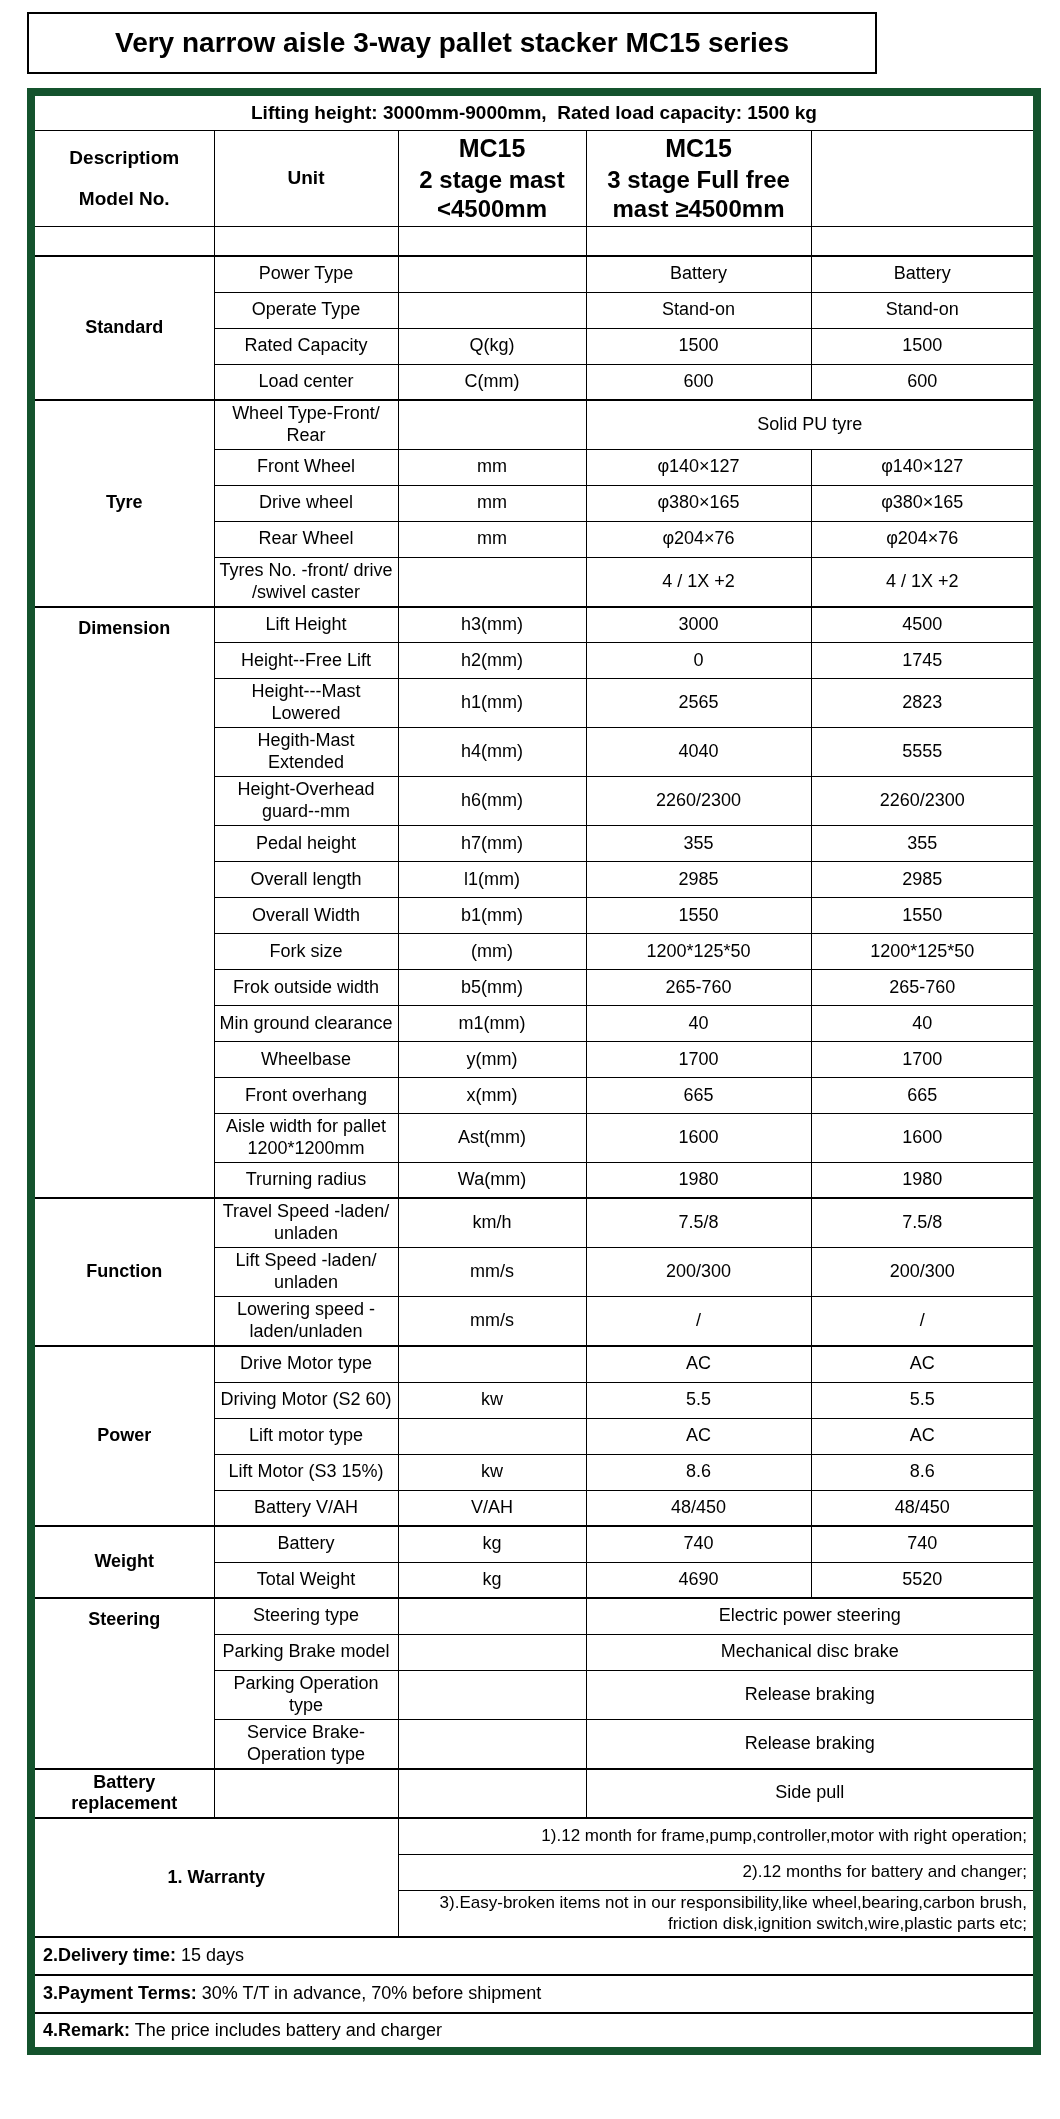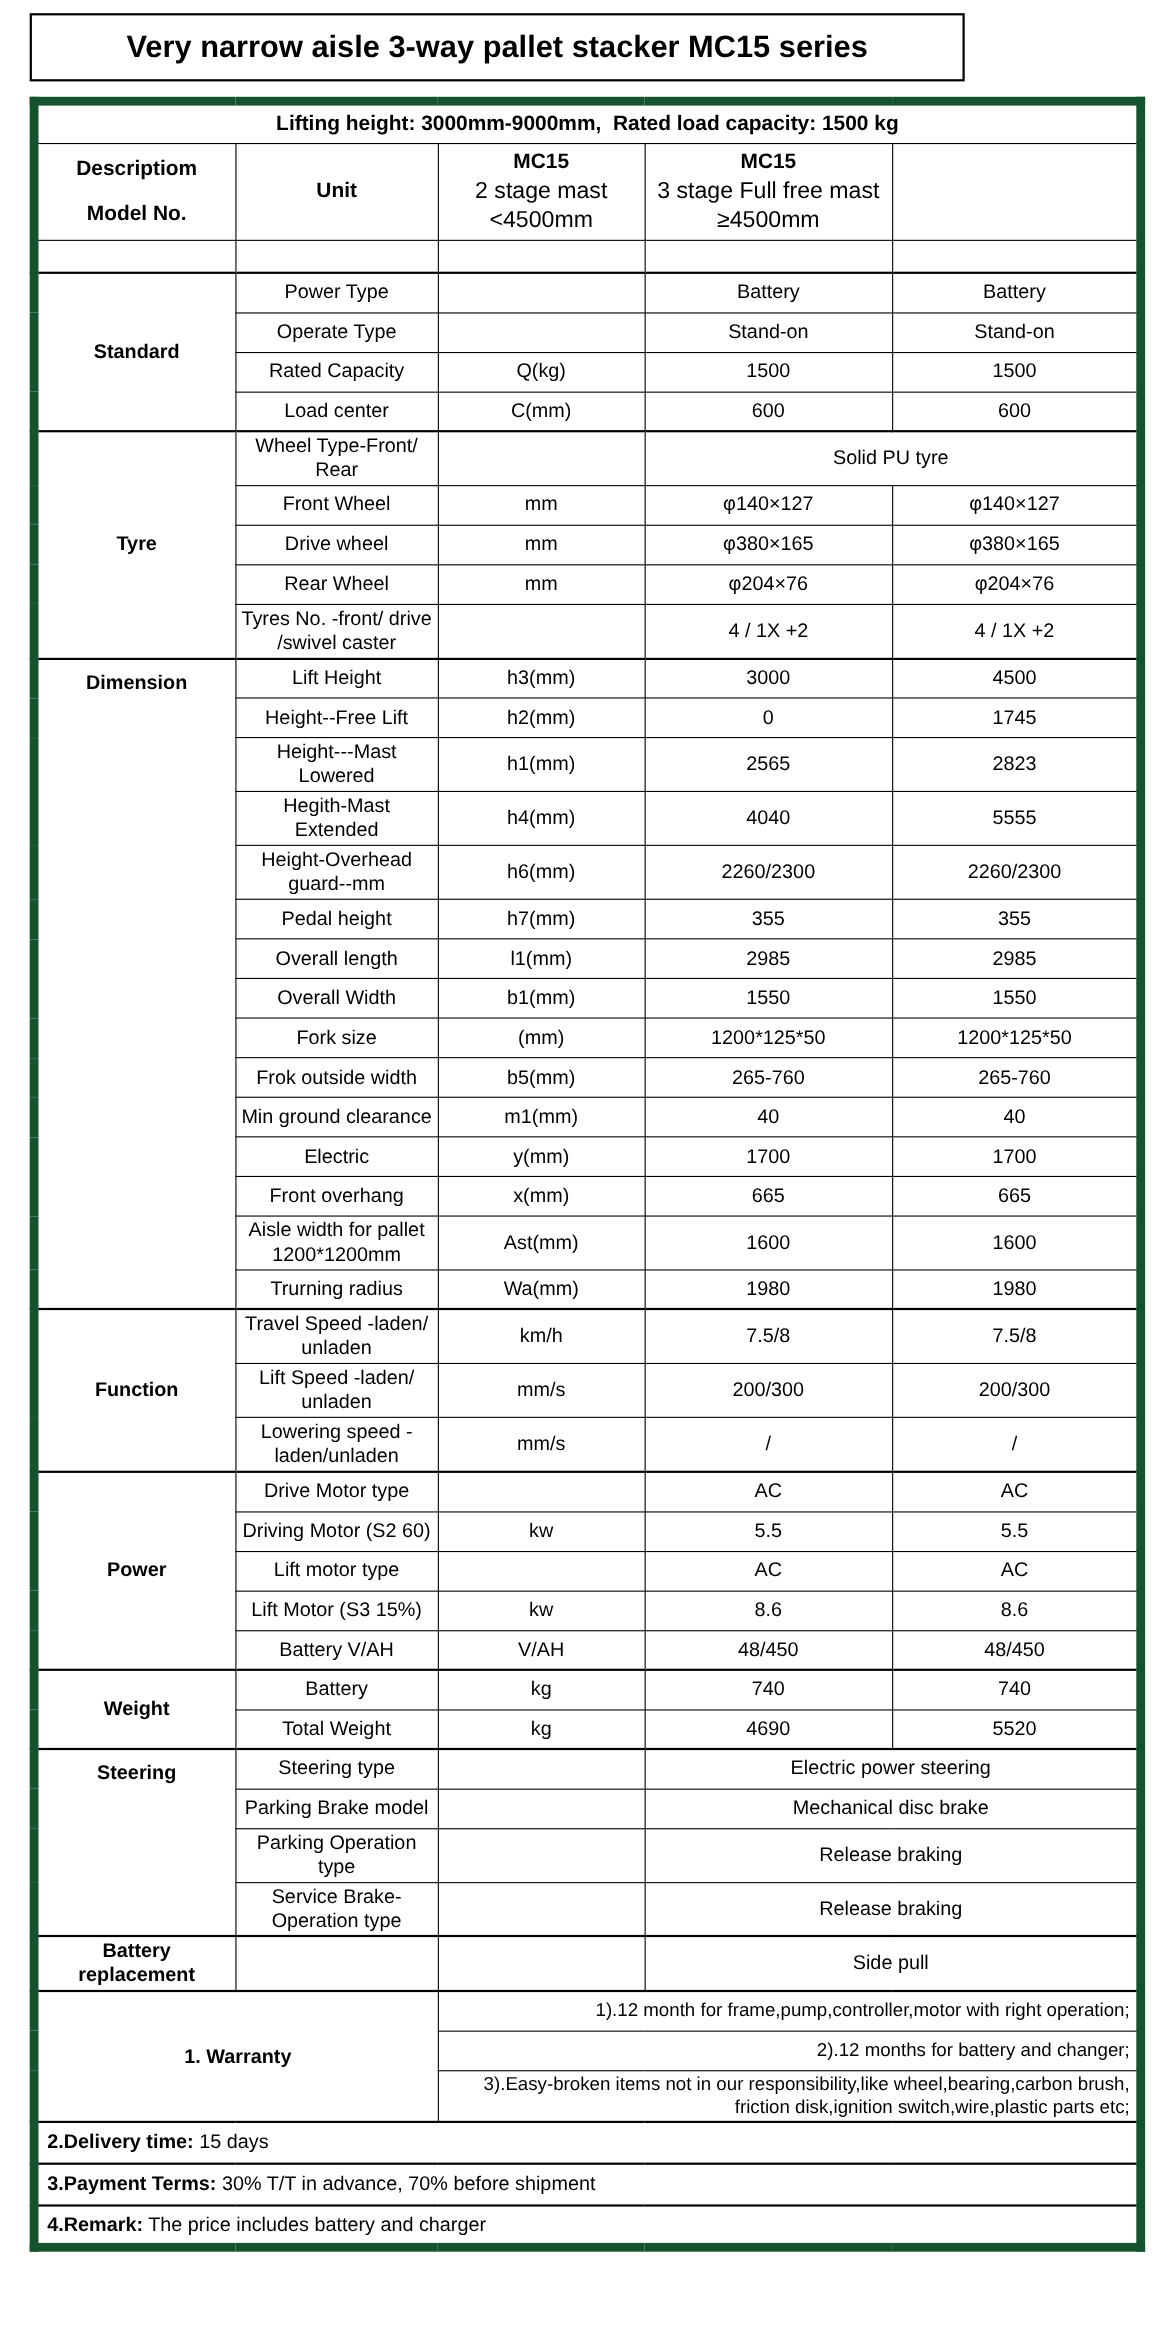--- a/index.html
+++ b/index.html
@@ -32,22 +32,22 @@
     vertical-align: middle;
     font-size: 18px;
     line-height: 1.22;
     padding: 2px 4px;
     height: 36px;
     overflow-wrap: break-word;
   }
   .subtitle { font-weight: bold; font-size: 19px; height: 38px; white-space: pre-wrap; }
   .hdr { font-weight: bold; font-size: 19px; height: 88px; margin-left: 40px; }
   .desc-top { margin-bottom: 18px; }
-  .model-name { font-weight: bold; font-size: 19px; }
-  .model-spec { font-weight: normal; font-size: 21px; margin-top: 2px; }
+  .model-name { font-weight: bold; font-size: 25px; }
+  .model-spec { font-weight: bold; font-size: 24px; margin-top: 2px; }
   .spacer td { height: 30px; }
 
   .thick-top { border-top: 2px solid #000; }
   .sec-label { font-weight: bold; }
   .v-top { vertical-align: top; padding-top: 10px; margin-left: 44px; }
 
   .warranty-text { text-align: right; padding-left: 24px; padding-right: 6px; font-size: 17px; }
   .footer-cell { text-align: left; padding-left: 8px; font-size: 18px; height: 38px; }
   .footer-label { font-weight: bold; }
 </style>
@@ -210,21 +210,21 @@
           <td class="val">265-760</td>
           <td class="val">265-760</td>
         </tr>
         <tr>
           <td class="param">Min ground clearance</td>
           <td class="unit">m1(mm)</td>
           <td class="val">40</td>
           <td class="val">40</td>
         </tr>
         <tr>
-          <td class="param">Electric</td>
+          <td class="param">Wheelbase</td>
           <td class="unit">y(mm)</td>
           <td class="val">1700</td>
           <td class="val">1700</td>
         </tr>
         <tr>
           <td class="param">Front overhang</td>
           <td class="unit">x(mm)</td>
           <td class="val">665</td>
           <td class="val">665</td>
         </tr>

